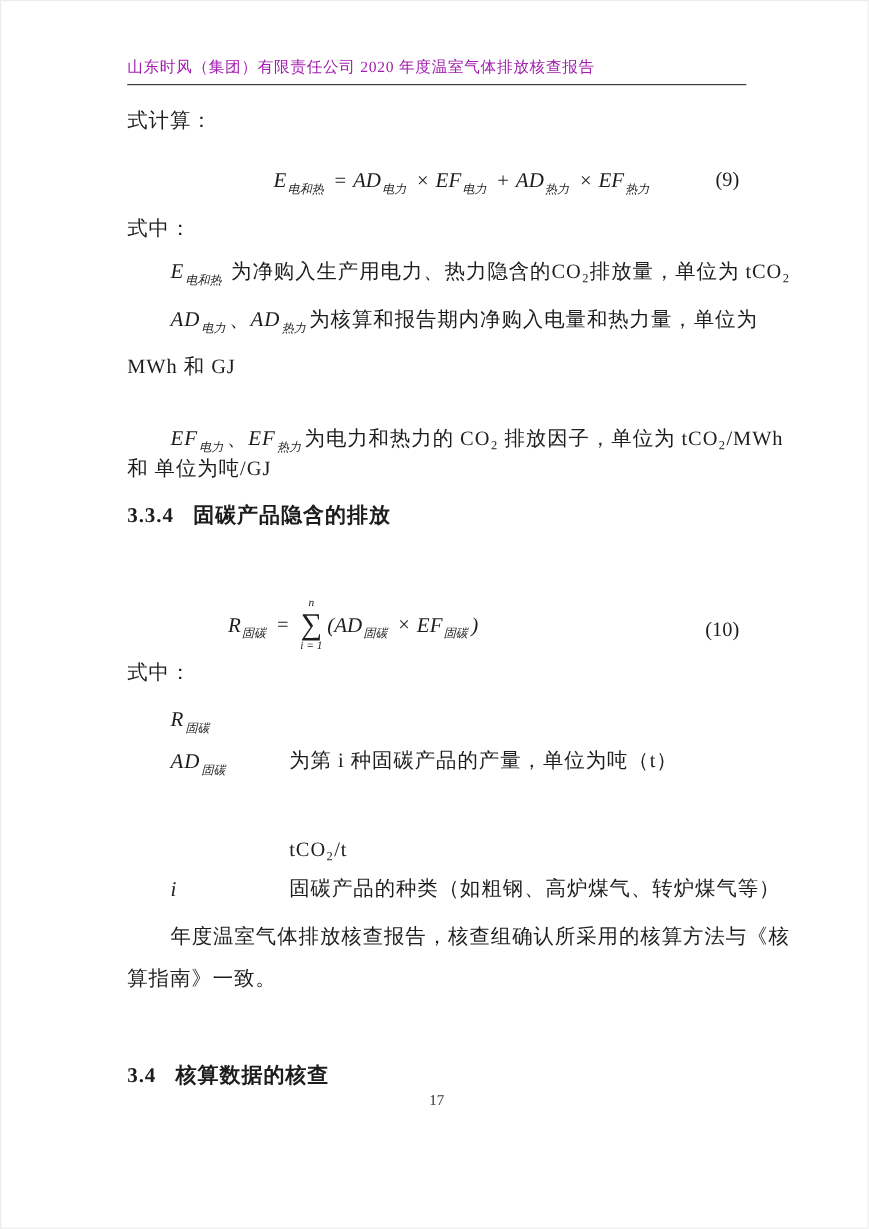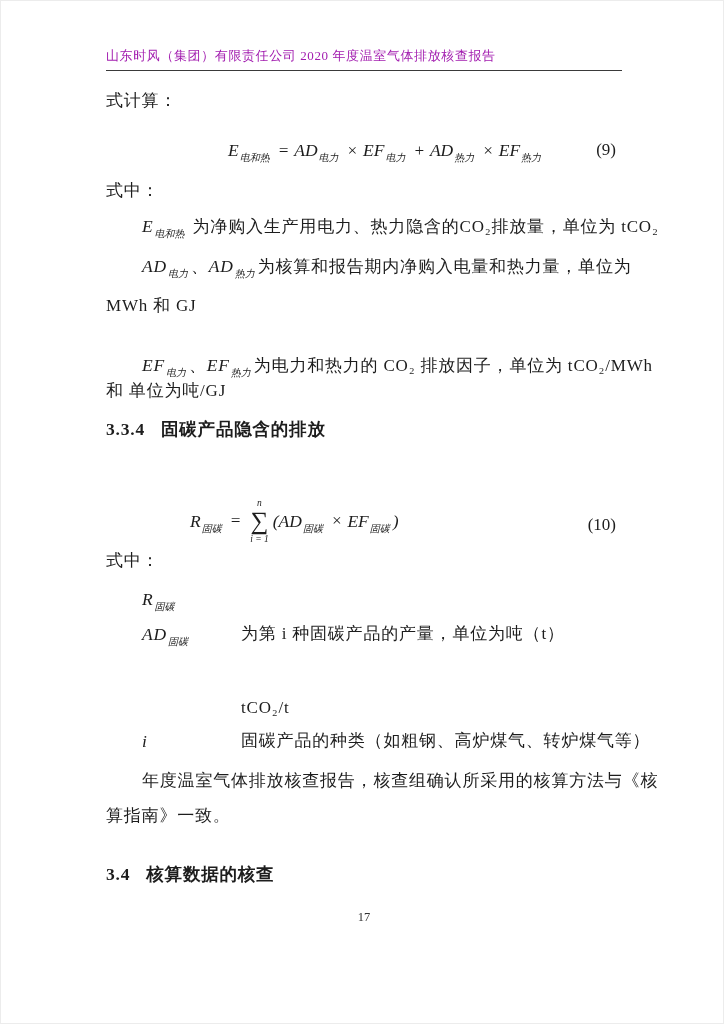--- a/index.html
+++ b/index.html
@@ -132,21 +132,21 @@
       <span class="desc">固碳产品的种类（如粗钢、高炉煤气、转炉煤气等）</span>
     </div>
 
     <div class="line abs indent" style="top:766px">
       <span>年度温室气体排放核查报告，核查组确认所采用的核算方法与《核</span>
     </div>
     <div class="line abs" style="top:801px">
       <span>算指南》一致。</span>
     </div>
 
-    <div class="heading abs" style="top:859px">
+    <div class="heading abs" style="top:881px">
       <span class="hnum">3.4</span><span>核算数据的核查</span>
     </div>
 
 
     <div class="pagenum abs" style="top:908px">
       <span>17</span>
     </div>
 
   </div>
 </div>

